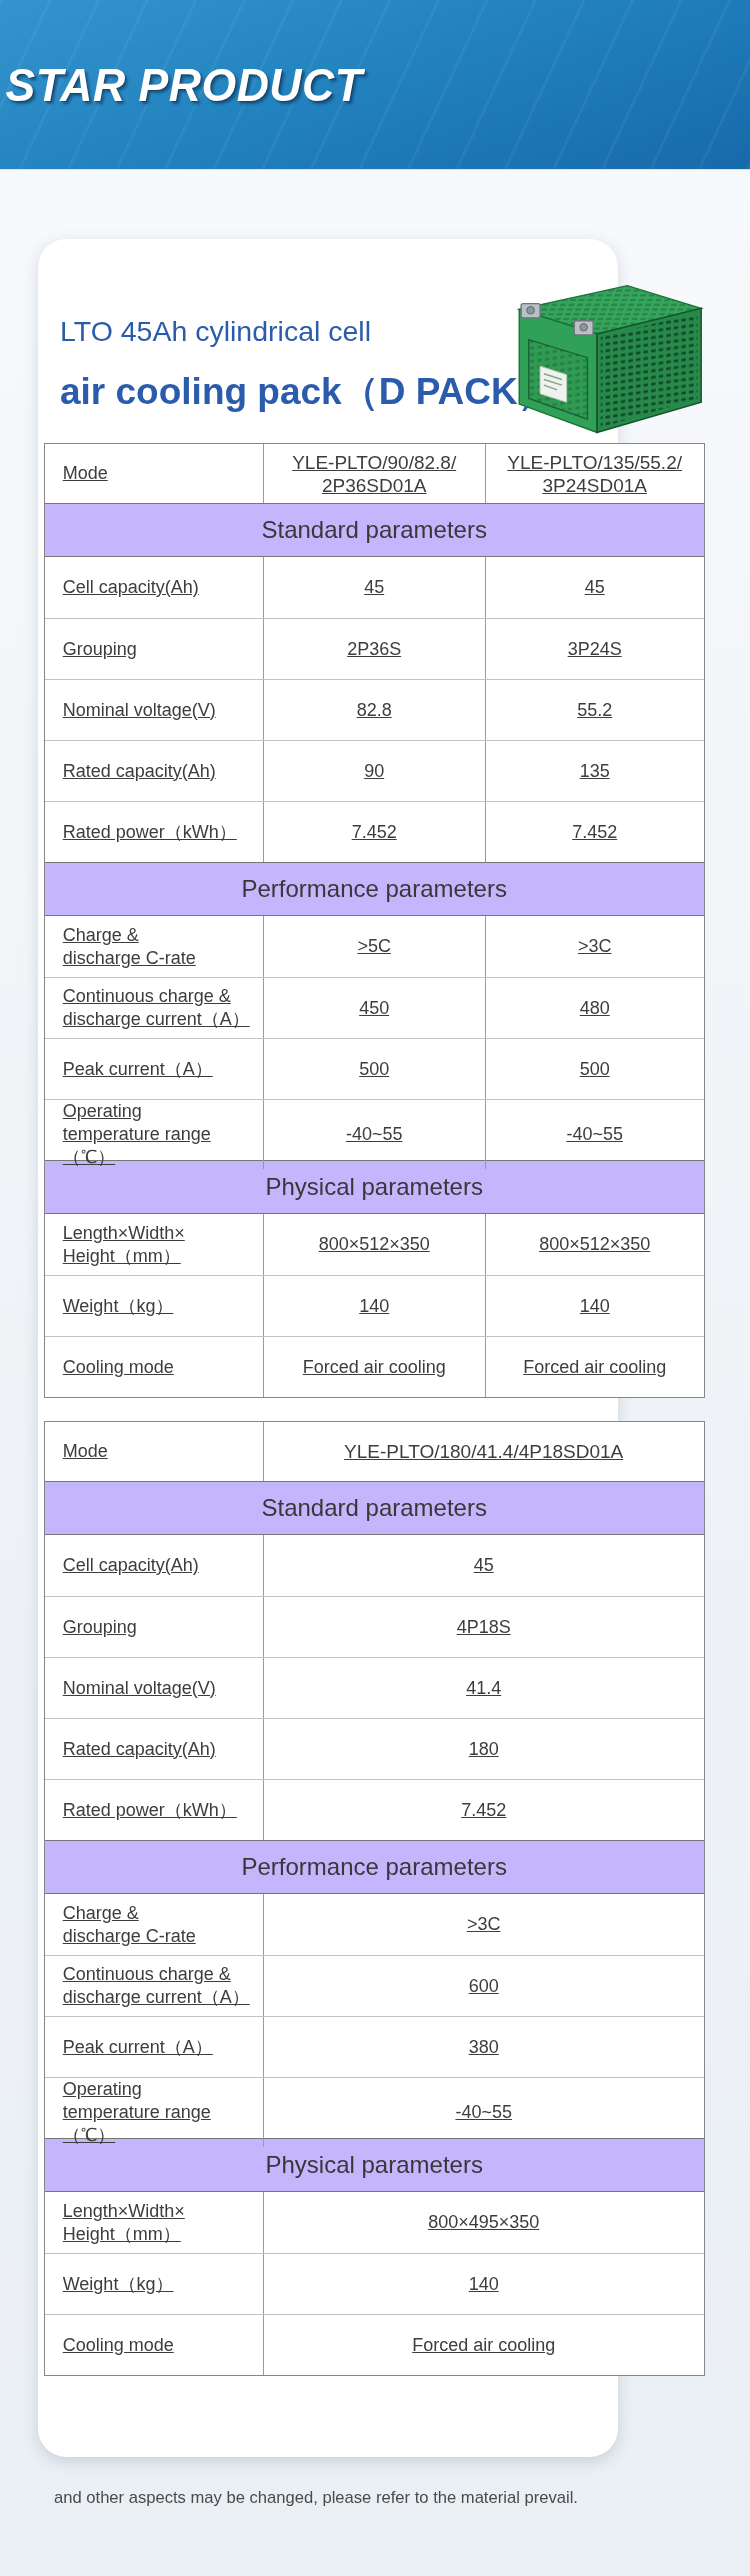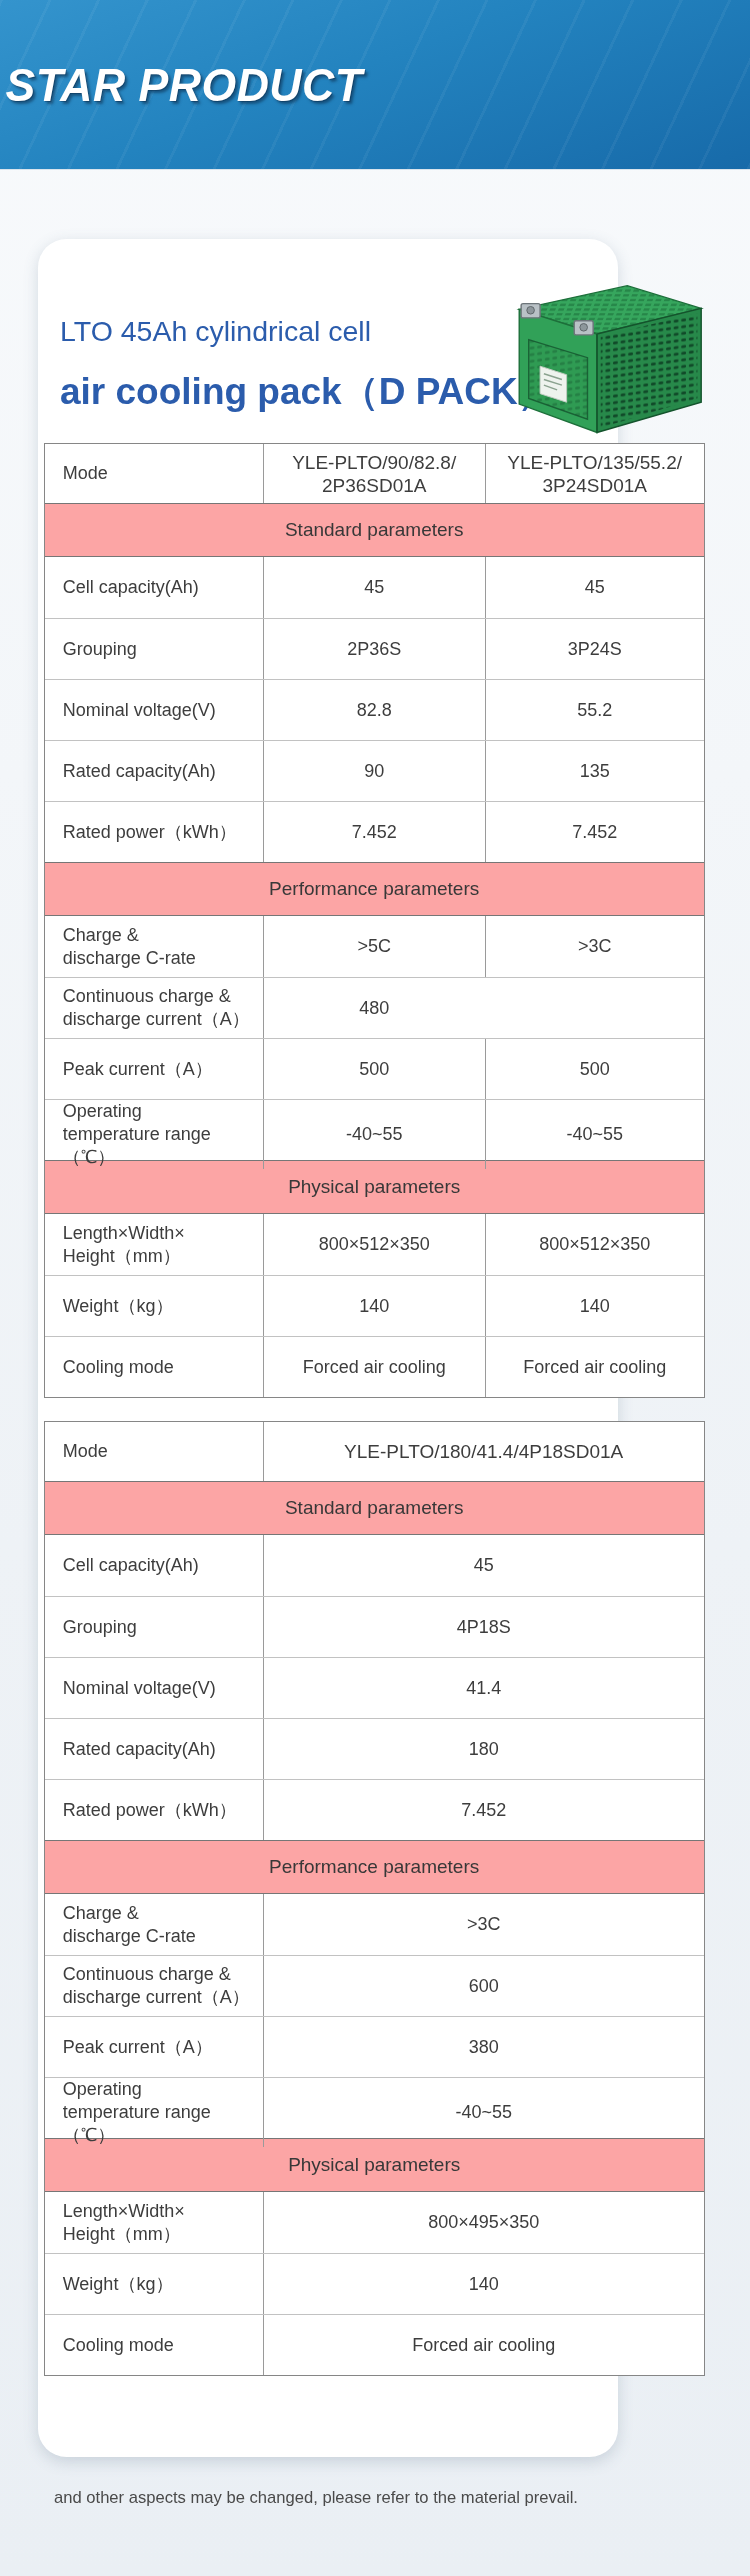--- a/index.html
+++ b/index.html
@@ -35,40 +35,40 @@
   .title-line2{font-size:37px;font-weight:700;line-height:42px;margin-top:20px;}
   .pack-img{position:absolute;left:445px;top:40px;width:226px;height:163px;}
   
   .spec-table{
     position:absolute;left:5.7px;width:661px;box-sizing:border-box;
     border:1.9px solid #868686;border-top-width:0.9px;
     background:#ffffff;color:#3d3d3d;
   }
   .t1{top:204px;}
   .t2{top:1182px;}
-  .t-row{display:grid;height:61px;box-sizing:border-box;}
+  .t-row{display:grid;height:61px;box-sizing:border-box;text-decoration:underline;}
   .t1 .t-row{grid-template-columns:218px 222px 1fr;}
   .t2 .t-row{grid-template-columns:218px 1fr;}
   .t-row + .t-row{border-top:0.9px solid #c2c2c2;}
   .mode-row{height:59px;}
   .cell{display:flex;align-items:center;box-sizing:border-box;}
   .label-cell{
     padding-left:18px;padding-right:7.6px;font-size:18px;line-height:23px;
     white-space:pre-line;color:#3d3d3d;
   }
   .value-cell{
     justify-content:center;text-align:center;font-size:18px;line-height:23px;
     border-left:0.9px solid #9a9a9a;white-space:pre-line;color:#3d3d3d;
   }
   .mode-row .value-cell{font-size:19px;}
   .band{
-    height:54px;background:#fca5a5;
+    height:54px;background:#c4b5fd;
     border-top:1.9px solid #767676;border-bottom:1.9px solid #767676;
     display:flex;align-items:center;justify-content:center;
-    font-size:19px;color:#383838;box-sizing:border-box;
+    font-size:24px;color:#383838;box-sizing:border-box;
   }
   
   .footnote{
     position:absolute;left:54px;top:2485px;width:648px;
     font-size:16.6px;line-height:26px;color:#4a4a4a;
   }
 </style>
 </head>
 <body>
 
@@ -163,20 +163,21 @@
 
     <div class="t-row">
       <div class="cell label-cell">Charge &amp;
 discharge C-rate</div>
       <div class="cell value-cell">&gt;5C</div>
       <div class="cell value-cell">&gt;3C</div>
     </div>
     <div class="t-row">
       <div class="cell label-cell">Continuous charge &amp;
 discharge current（A）</div>
+      <div class="cell value-cell">450</div>
       <div class="cell value-cell">480</div>
     </div>
     <div class="t-row">
       <div class="cell label-cell">Peak current（A）</div>
       <div class="cell value-cell">500</div>
       <div class="cell value-cell">500</div>
     </div>
     <div class="t-row">
       <div class="cell label-cell">Operating
 temperature range（℃）</div>

